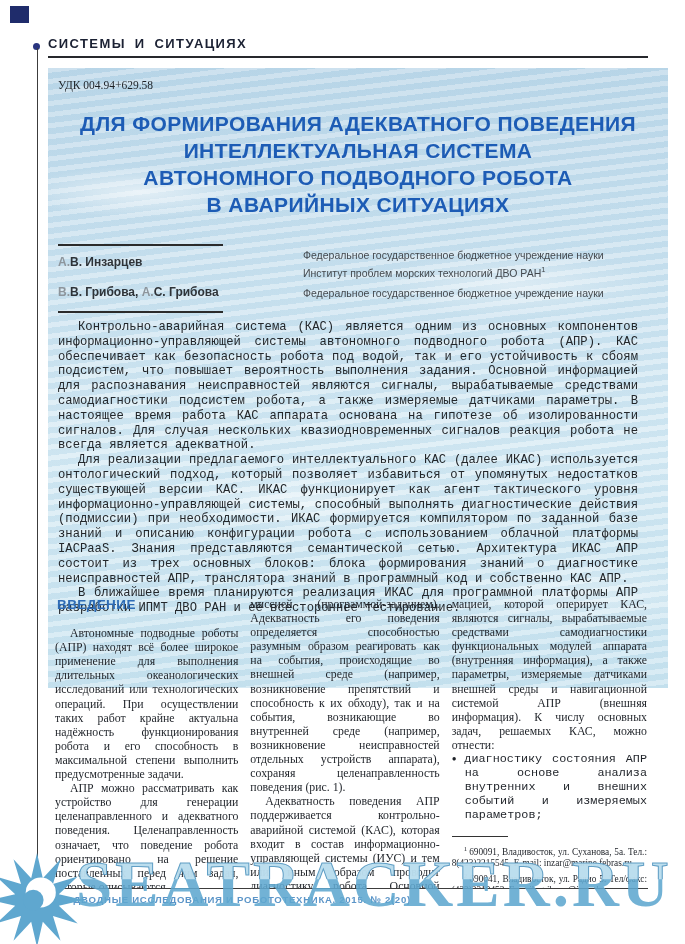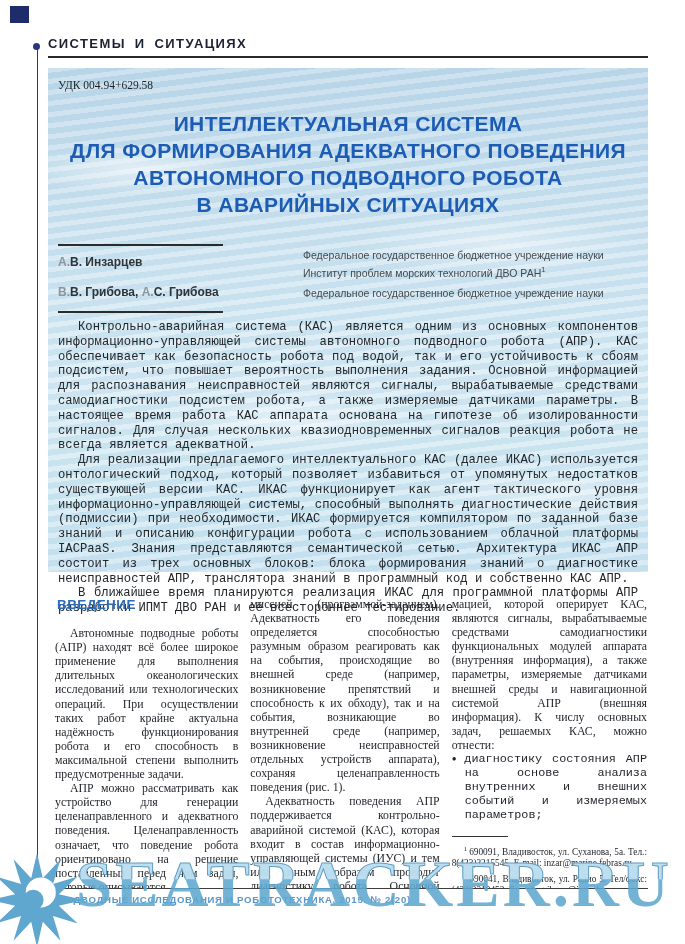--- a/index.html
+++ b/index.html
@@ -14,28 +14,29 @@
   .section-label{
     position:absolute;left:48px;top:36px;font-size:13px;font-weight:bold;
     letter-spacing:1.4px;word-spacing:4px;color:#1b2133;
   }
   .header-underline{position:absolute;left:48px;top:56px;width:600px;height:2px;background:#26282c;}
   .vert-rule{position:absolute;left:37px;top:48px;width:1px;height:840px;background:#3c3c3c;}
   .bottom-rule{position:absolute;left:37px;top:888px;width:611px;height:1px;background:#3c3c3c;}
 
   
   .sea-block{
-    position:absolute;left:48px;top:68px;width:600px;height:504px;
+    position:absolute;left:48px;top:68px;width:600px;height:620px;
     background:
       radial-gradient(ellipse 180px 40px at 15% 20%, rgba(255,255,255,0.55), transparent 65%),
       radial-gradient(ellipse 220px 50px at 75% 35%, rgba(255,255,255,0.40), transparent 65%),
       radial-gradient(ellipse 200px 45px at 40% 70%, rgba(255,255,255,0.45), transparent 65%),
       radial-gradient(ellipse 240px 55px at 85% 85%, rgba(255,255,255,0.35), transparent 65%),
       repeating-linear-gradient(173deg, rgba(255,255,255,0.22) 0 5px, rgba(150,195,220,0.18) 5px 11px),
       linear-gradient(180deg,#bfd9ea 0%,#cde3f0 30%,#d9ecf5 62%,#cde6f1 100%);
+    padding-left: 20px;
   }
   .udc{position:absolute;left:10px;top:11px;font-family:"Liberation Serif",serif;font-size:11.5px;color:#1d2126;}
   .article-title{
     position:absolute;left:0;top:42px;width:100%;text-align:center;
     font-weight:bold;font-size:21px;line-height:27px;letter-spacing:0.4px;
     color:var(--title-blue,#1d5cb5);
   }
   .authors-row{position:absolute;left:10px;top:176px;width:580px;display:flex;}
   .authors-left{
     width:165px;border-top:2px solid #2b2b2b;border-bottom:2px solid #2b2b2b;
@@ -98,22 +99,22 @@
   <div class="corner-square"></div>
 
   <div class="section-bullet"></div>
   <div class="section-label">СИСТЕМЫ И СИТУАЦИЯХ</div>
   <div class="header-underline"></div>
   <div class="vert-rule"></div>
 
   <div class="sea-block">
     <div class="udc">УДК 004.94+629.58</div>
     <div class="article-title">
+      <div>ДЛЯ ФОРМИРОВАНИЯ АДЕКВАТНОГО ПОВЕДЕНИЯ</div>
       <div>ИНТЕЛЛЕКТУАЛЬНАЯ СИСТЕМА</div>
-      <div>ДЛЯ ФОРМИРОВАНИЯ АДЕКВАТНОГО ПОВЕДЕНИЯ</div>
       <div>АВТОНОМНОГО ПОДВОДНОГО РОБОТА</div>
       <div>В АВАРИЙНЫХ СИТУАЦИЯХ</div>
     </div>
     <div class="authors-row">
       <div class="authors-left" id="authors-left">
           <div class="author-name"><span class="muted">А.</span><span>В. Инзарцев</span></div>
           <div class="author-name"><span class="muted">В.</span><span>В. Грибова, </span><span class="muted">А.</span><span>С. Грибова</span></div>
         </div>
       <div class="affiliations" id="affiliations">
           <div class="affil">

